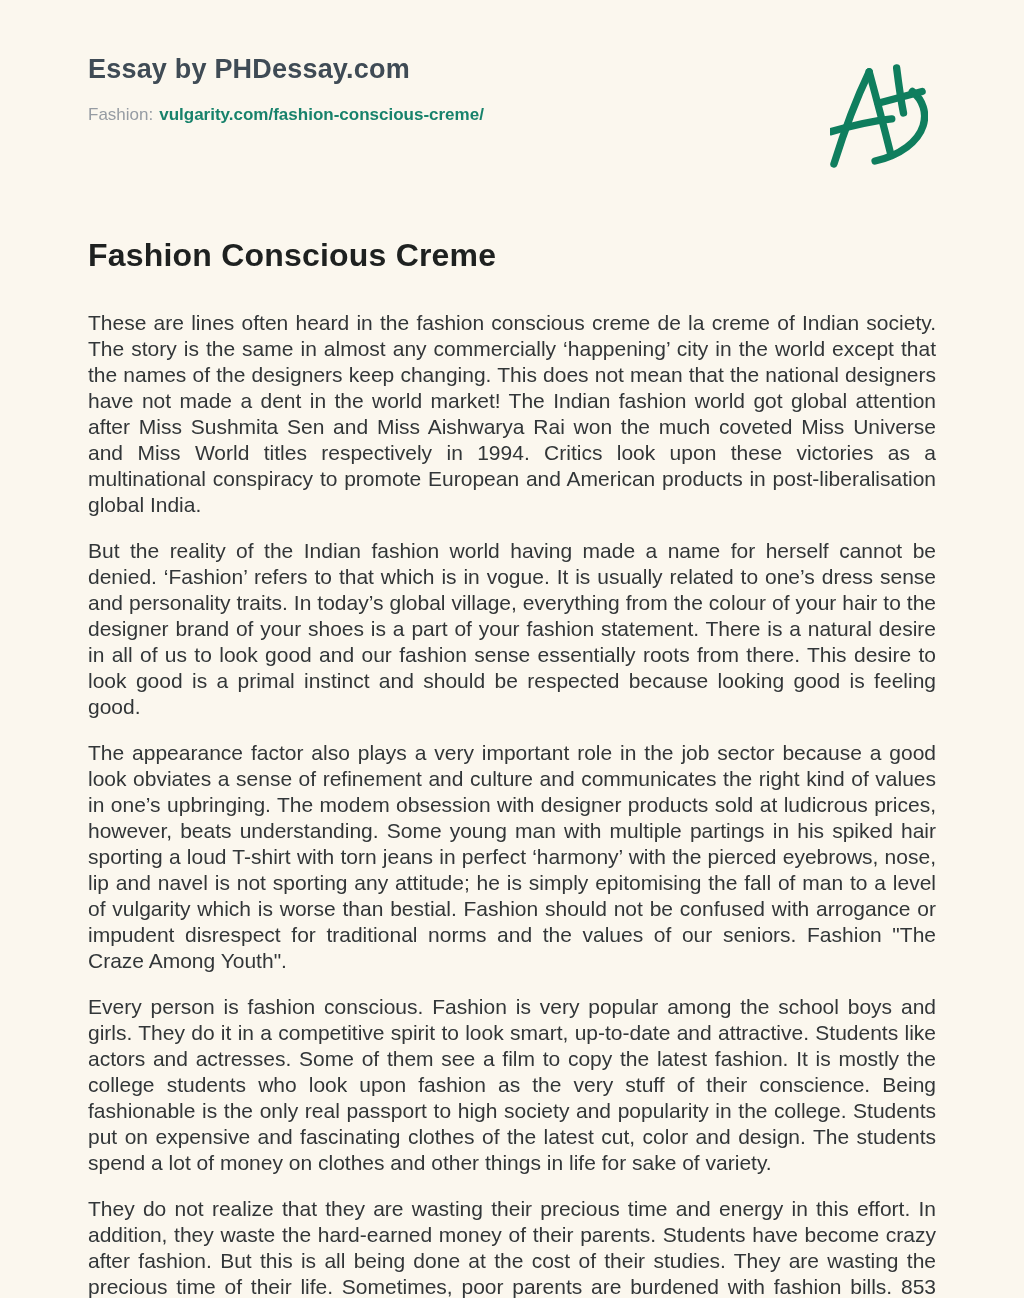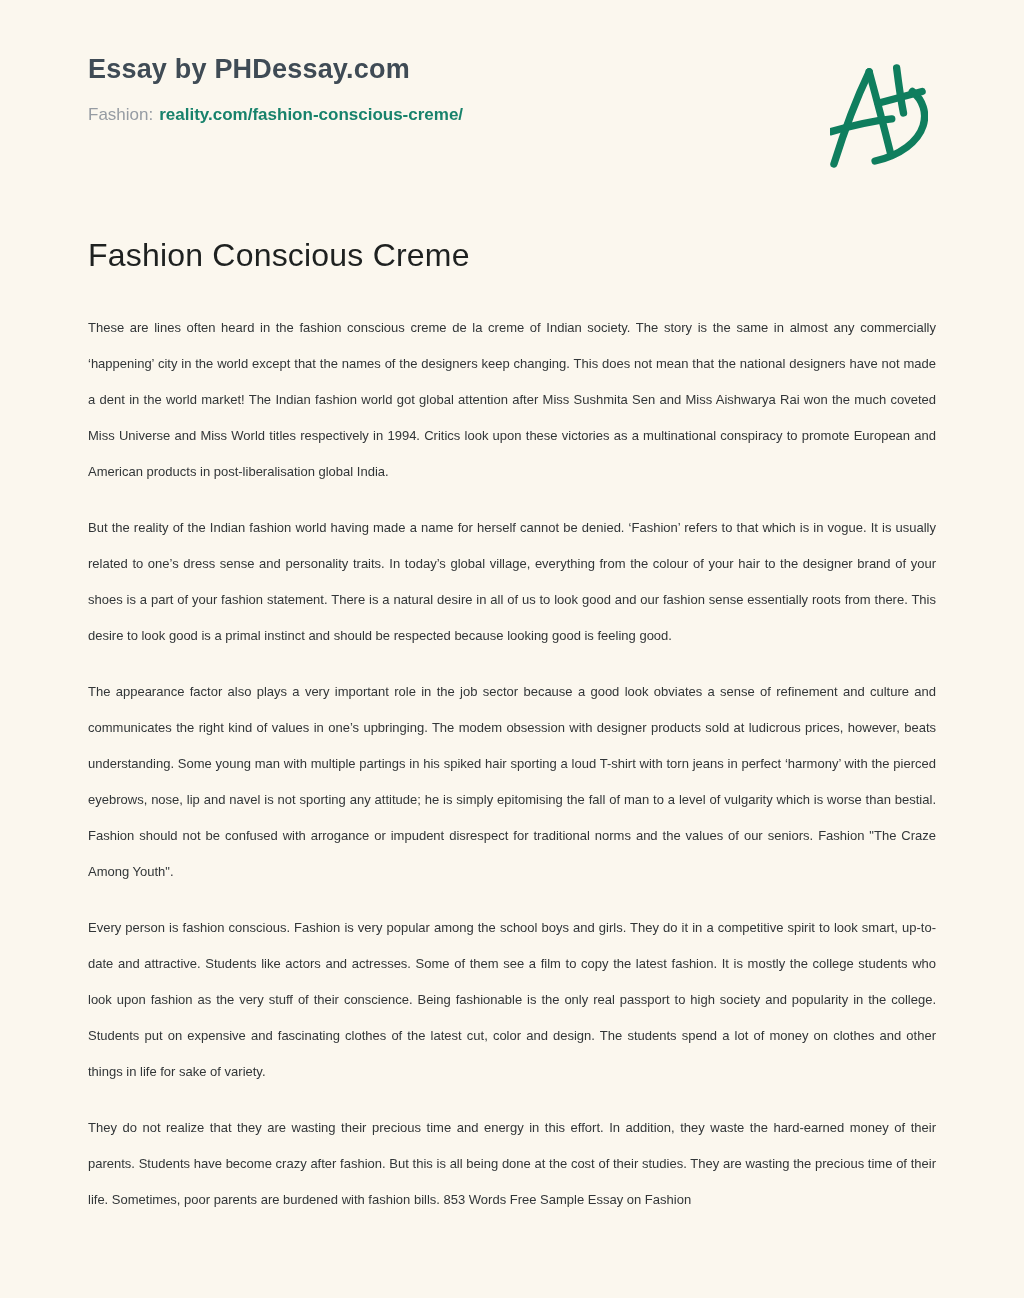--- a/index.html
+++ b/index.html
@@ -47,47 +47,47 @@
     width: 98px;
     height: 112px;
     margin-top: 6px;
     margin-right: 8px;
     flex: 0 0 auto;
   }
   .logo svg { width: 100%; height: 100%; display: block; }
   .essay-title {
     margin-top: 66px;
     font-size: 32px;
-    font-weight: 400;
+    font-weight: 700;
     color: #1e2120;
     line-height: 38px;
     letter-spacing: 0.2px;
   }
   .essay-body {
     margin-top: 36px;
   }
   .essay-body p {
-    font-size: 13px;
-    line-height: 36px;
+    font-size: 21px;
+    line-height: 26px;
     color: #323638;
     text-align: justify;
     margin-bottom: 20px;
   }
   .essay-body p:last-child { margin-bottom: 9px; }
 </style>
 </head>
 <body>
 
 <div class="page">
 
   <div class="top-row">
     <div>
       <div class="header-title">Essay by PHDessay.com</div>
       <div class="source-row">
-        <span class="source-label">Fashion:</span><a class="source-link">reality.com/fashion-conscious-creme/</a>
+        <span class="source-label">Fashion:</span><a class="source-link">vulgarity.com/fashion-conscious-creme/</a>
       </div>
     </div>
 
     <div class="logo">
       <svg viewBox="0 0 100 112" fill="none" stroke="#0f7e5e" stroke-width="7.5" stroke-linecap="round" stroke-linejoin="round">
 
         <path d="M 4 107 C 14 75 28 38 40 13"></path>
 
         <path d="M 40 13 C 46 35 54 65 62 97"></path>
 

